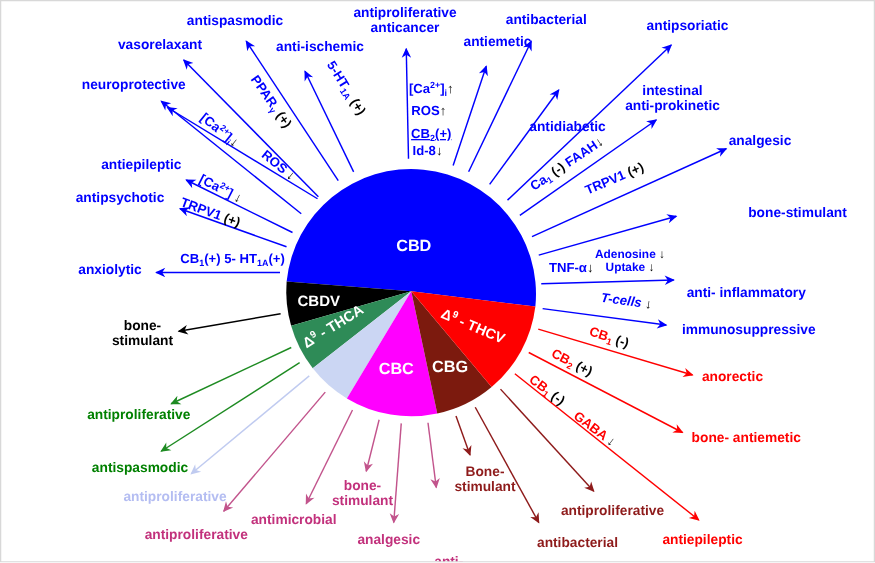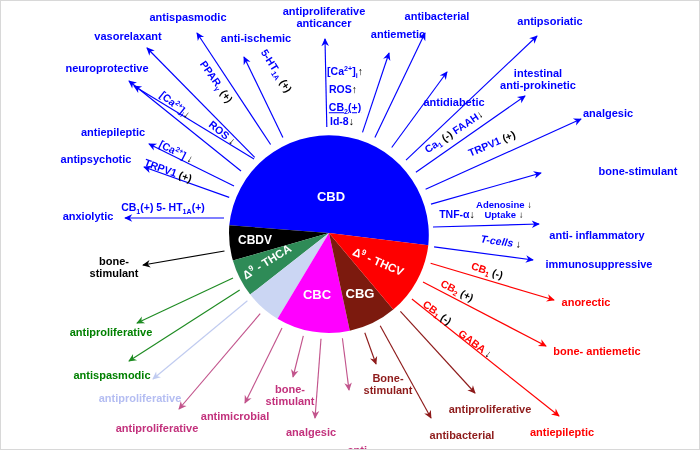--- a/index.html
+++ b/index.html
@@ -121,21 +121,21 @@
       <div class="lbl" style="left: 139px; top: 397px; color: rgb(180, 189, 242); transform: translate(-50%, -50%);"><span>antiproliferative</span></div>
       <div class="lbl" style="left: 111px; top: 374px; color: rgb(0, 128, 0); transform: translate(-50%, -50%);"><span>antispasmodic</span></div>
       <div class="lbl" style="left: 110px; top: 331px; color: rgb(0, 128, 0); transform: translate(-50%, -50%);"><span>antiproliferative</span></div>
       <div class="lbl" style="left: 113px; top: 266px; color: rgb(0, 0, 0); transform: translate(-50%, -50%);"><span>bone-</span><br><span>stimulant</span></div>
       <div class="lbl" style="left: 215px; top: 81px; color: rgb(0, 0, 255); font-size: 10.5px; transform: translate(-50%, -50%) rotate(55deg);"><span>PPAR</span><sub>γ</sub><span style="color: rgb(0, 0, 0);"> (+)</span></div>
       <div class="lbl" style="left: 275px; top: 70px; color: rgb(0, 0, 255); font-size: 10.5px; transform: translate(-50%, -50%) rotate(58deg);"><span>5-HT</span><sub>1A</sub><span style="color: rgb(0, 0, 0);"> (+)</span></div>
       <div class="lbl" style="left: 174px; top: 104px; color: rgb(0, 0, 255); font-size: 10.5px; transform: translate(-50%, -50%) rotate(39deg);"><span>[Ca</span><sup>2+</sup><span>]</span><sub>i</sub><span style="color: rgb(0, 0, 0);">↓</span></div>
       <div class="lbl" style="left: 221px; top: 132px; color: rgb(0, 0, 255); font-size: 10.5px; transform: translate(-50%, -50%) rotate(39deg);"><span>ROS </span><span style="color: rgb(0, 0, 0);">↓</span></div>
       <div class="lbl" style="left: 175px; top: 151px; color: rgb(0, 0, 255); font-size: 10.5px; transform: translate(-50%, -50%) rotate(27deg);"><span>[Ca</span><sup>2+</sup><span>] </span><span style="color: rgb(0, 0, 0);">↓</span></div>
       <div class="lbl" style="left: 167px; top: 170px; color: rgb(0, 0, 255); font-size: 10.5px; transform: translate(-50%, -50%) rotate(20deg);"><span>TRPV1 </span><span style="color: rgb(0, 0, 0);">(+)</span></div>
-      <div class="lbl" style="left: 162px; top: 207px; color: rgb(0, 0, 255); font-size: 10.5px; transform: translate(-50%, -50%);"><span>CB</span><sub>1</sub><span>(+) 5- HT</span><sub>1A</sub><span>(+)</span></div>
+      <div class="lbl" style="left: 185px; top: 207px; color: rgb(0, 0, 255); font-size: 10.5px; transform: translate(-50%, -50%);"><span>CB</span><sub>1</sub><span>(+) 5- HT</span><sub>1A</sub><span>(+)</span></div>
       <div class="lbl" style="left: 344px; top: 71px; color: rgb(0, 0, 255); font-size: 10.5px; transform: translate(-50%, -50%);"><span>[Ca</span><sup>2+</sup><span>]</span><sub>i</sub><span style="color: rgb(0, 0, 0);">↑</span></div>
       <div class="lbl" style="left: 342px; top: 89px; color: rgb(0, 0, 255); font-size: 10.5px; transform: translate(-50%, -50%);"><span>ROS</span><span style="color: rgb(0, 0, 0);">↑</span></div>
       <div class="lbl" style="left: 344px; top: 107px; color: rgb(0, 0, 255); font-size: 10.5px; transform: translate(-50%, -50%); text-decoration: underline;"><span>CB</span><sub>2</sub><span>(+)</span></div>
       <div class="lbl" style="left: 341px; top: 121px; color: rgb(0, 0, 255); font-size: 10.5px; transform: translate(-50%, -50%);"><span>Id-8</span><span style="color: rgb(0, 0, 0);">↓</span></div>
       <div class="lbl" style="left: 453px; top: 131px; color: rgb(0, 0, 255); font-size: 10.5px; transform: translate(-50%, -50%) rotate(-34deg);"><span>Ca</span><sub>1</sub><span style="color: rgb(0, 0, 0);"> (-) </span><span>FAAH</span><span style="color: rgb(0, 0, 0);">↓</span></div>
       <div class="lbl" style="left: 491px; top: 143px; color: rgb(0, 0, 255); font-size: 10.5px; transform: translate(-50%, -50%) rotate(-23deg);"><span>TRPV1 </span><span style="color: rgb(0, 0, 0);">(+)</span></div>
       <div class="lbl" style="left: 456px; top: 214px; color: rgb(0, 0, 255); font-size: 10.5px; transform: translate(-50%, -50%);"><span>TNF-α</span><span style="color: rgb(0, 0, 0);">↓</span></div>
       <div class="lbl" style="left: 503px; top: 209px; color: rgb(0, 0, 255); font-size: 9.5px; transform: translate(-50%, -50%);"><span>Adenosine </span><span style="color: rgb(0, 0, 0);">↓</span><br><span>Uptake </span><span style="color: rgb(0, 0, 0);">↓</span></div>
       <div class="lbl" style="left: 500px; top: 241px; color: rgb(0, 0, 255); font-size: 10.5px; font-style: italic; transform: translate(-50%, -50%) rotate(8deg);"><span>T-cells </span><span style="color: rgb(0, 0, 0);">↓</span></div>
       <div class="lbl" style="left: 486px; top: 270px; color: rgb(255, 0, 0); font-size: 10.5px; transform: translate(-50%, -50%) rotate(18deg);"><span>CB</span><sub>1</sub><span style="color: rgb(0, 0, 0);"> (-)</span></div>

